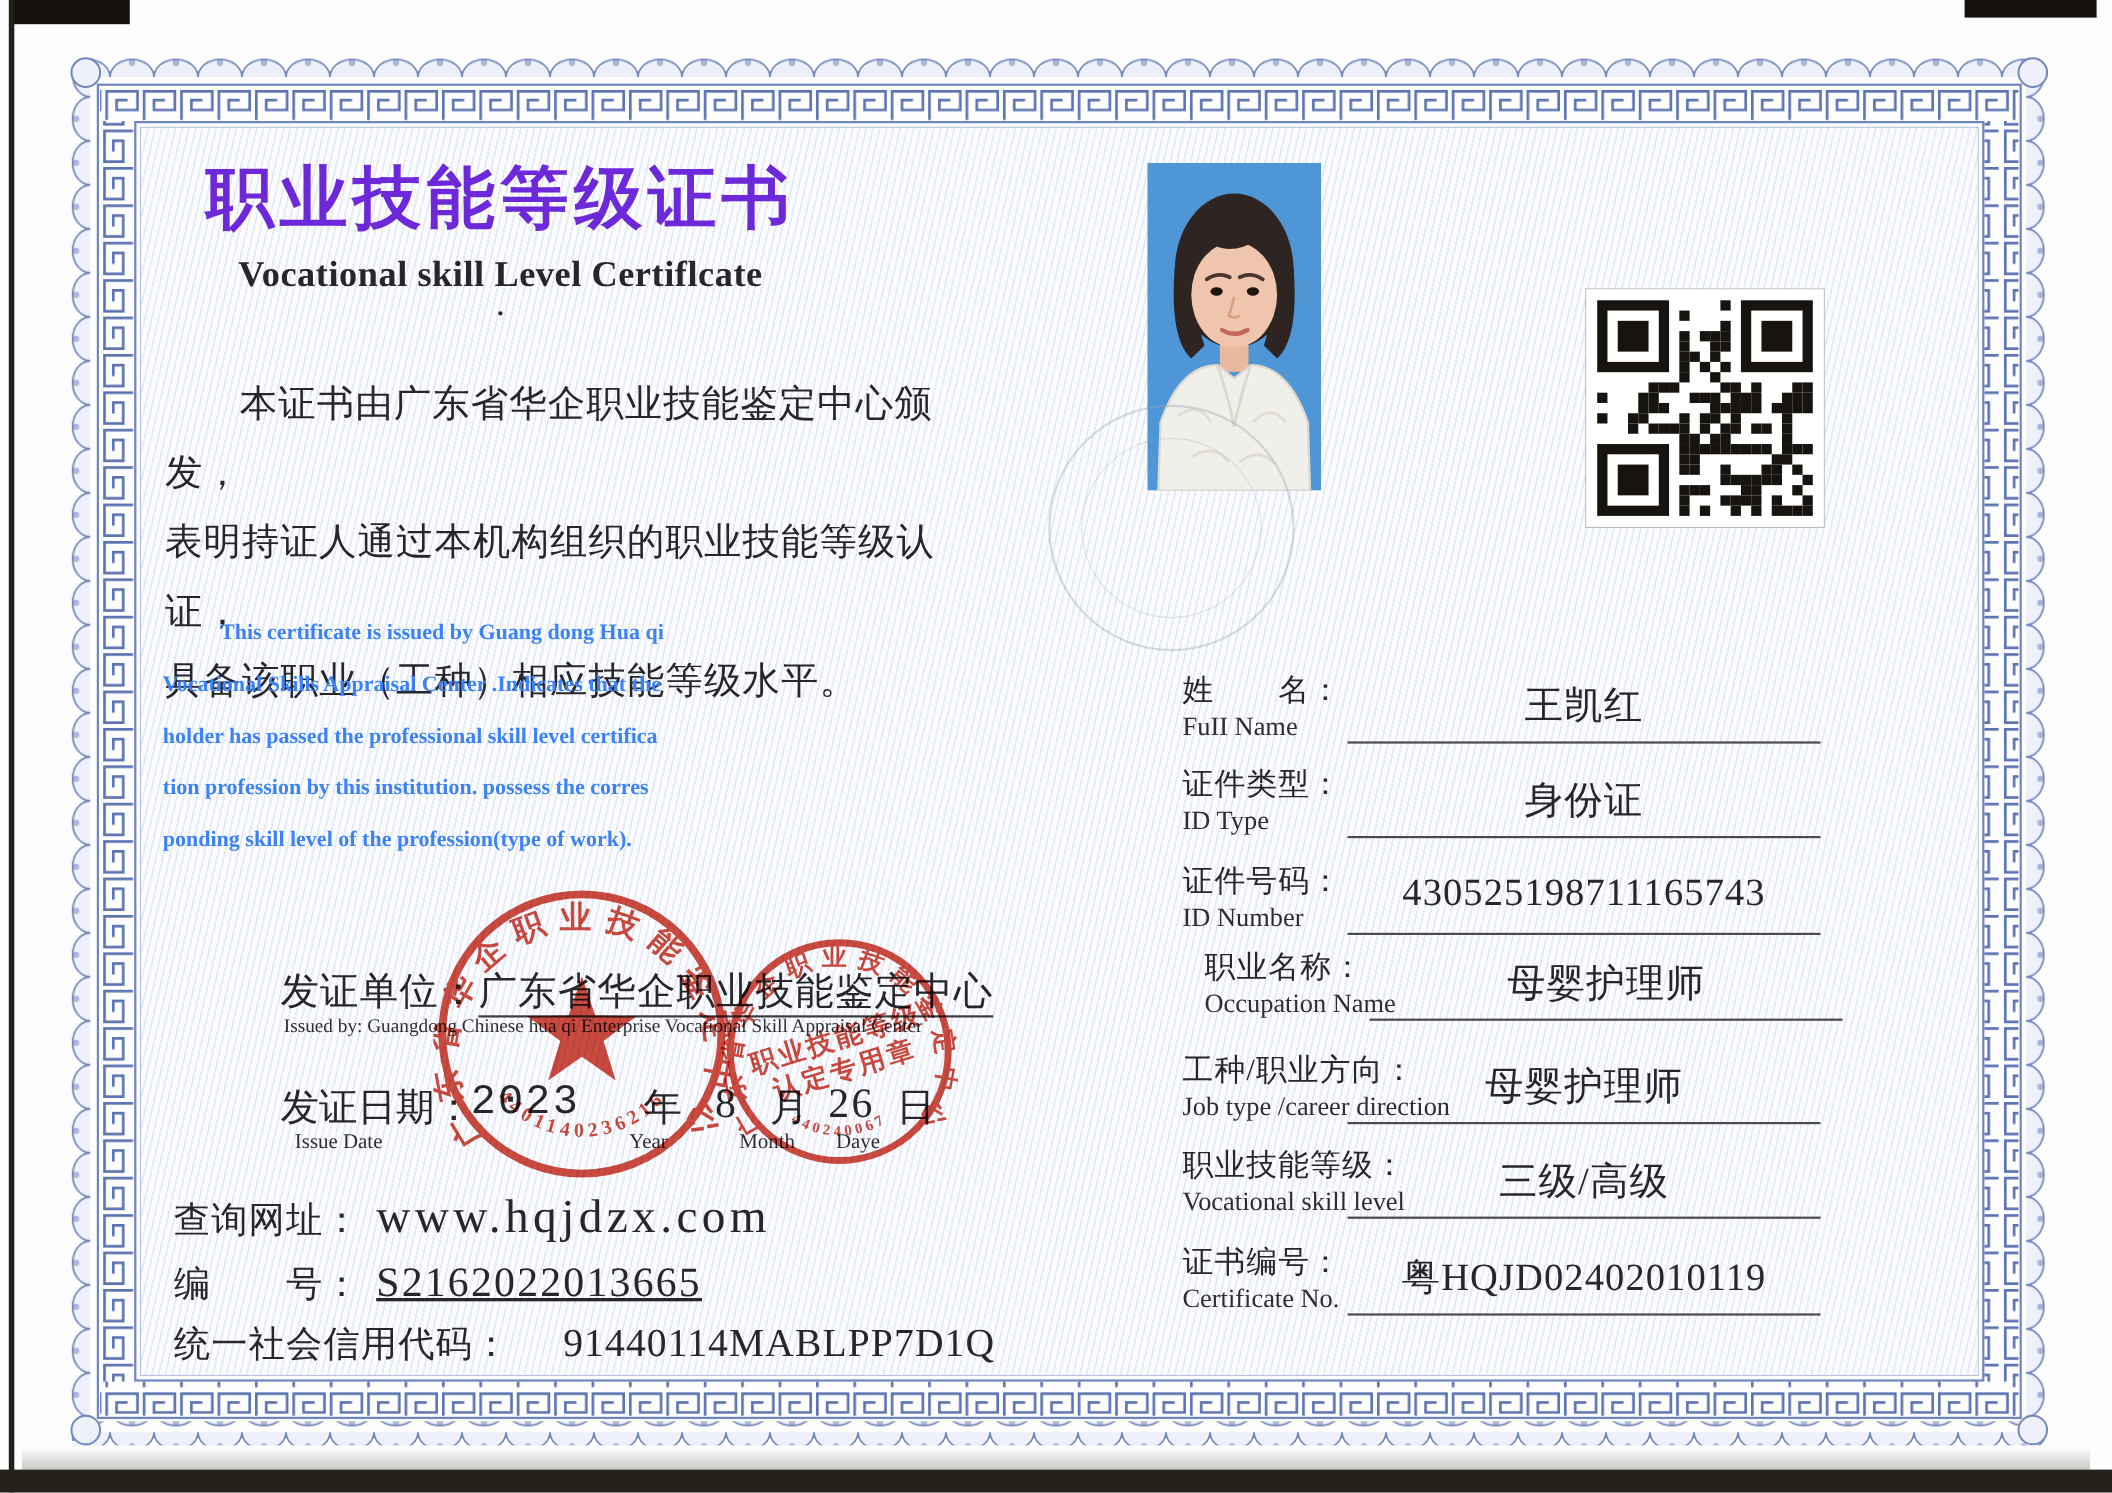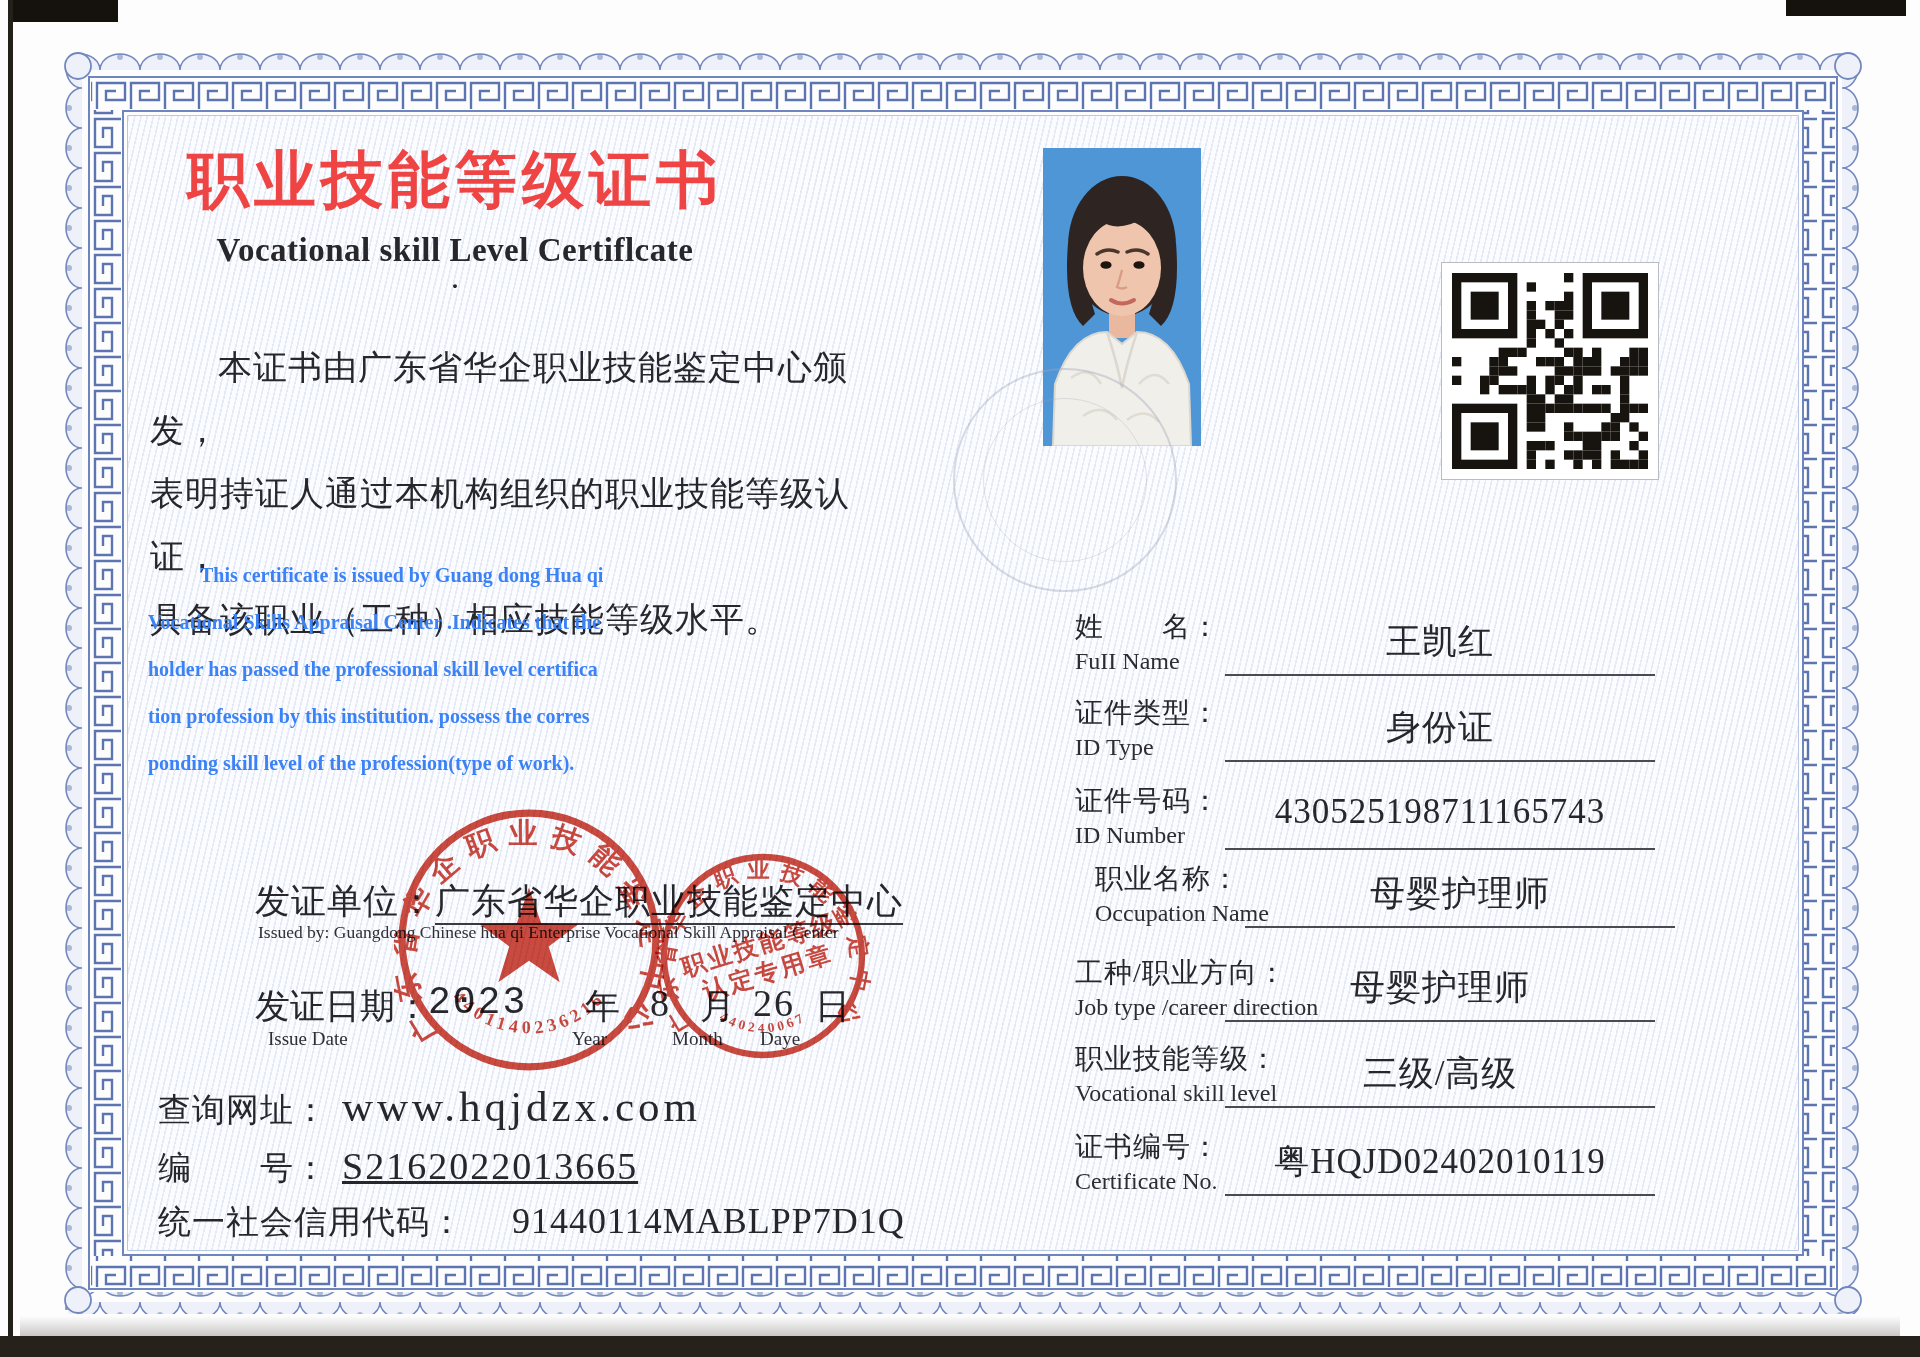--- a/index.html
+++ b/index.html
@@ -13,21 +13,21 @@
   .art-bottom{left:0;top:1336px;width:1920px;height:21px;background:#26211a;}
   .art-bshadow{left:20px;top:1316px;width:1880px;height:20px;
                background:linear-gradient(rgba(255,255,255,0),rgba(160,158,152,.55));}
   
   .frame{position:absolute;left:60px;top:48px;z-index:1;}
   
   .inner{position:absolute;left:128px;top:116px;width:1670px;height:1134px;z-index:1;
          background:repeating-linear-gradient(103deg,rgba(104,124,188,.14) 0 1.6px,rgba(255,255,255,0) 1.6px 6px),#fbfcff;}
   
   .title-block{position:absolute;left:130px;top:138px;width:650px;text-align:center;z-index:3;}
-  .title-cn{font-size:62px;font-weight:700;letter-spacing:5px;color:#ef4444;}
+  .title-cn{font-size:62px;font-weight:700;letter-spacing:5px;color:#6d28d9;}
   .title-en{font-size:33px;font-weight:600;margin-top:10px;letter-spacing:.5px;}
   .title-dot{font-size:24px;margin-top:4px;font-weight:700;}
   .cn-para{position:absolute;left:150px;top:336px;width:716px;z-index:3;
            font-size:34px;line-height:63px;letter-spacing:1px;}
   .cn-para .indent{text-indent:68px;}
   .en-para{position:absolute;left:148px;top:552px;width:660px;z-index:3;
            font-size:20px;line-height:47px;font-weight:600;color:#3b82f6;}
   .en-para .indent{text-indent:52px;}
   .issuer{position:absolute;left:255px;top:878px;z-index:3;font-size:35px;letter-spacing:1px;}
   .issuer .u{border-bottom:2px solid #3a3a40;padding-bottom:2px;}

